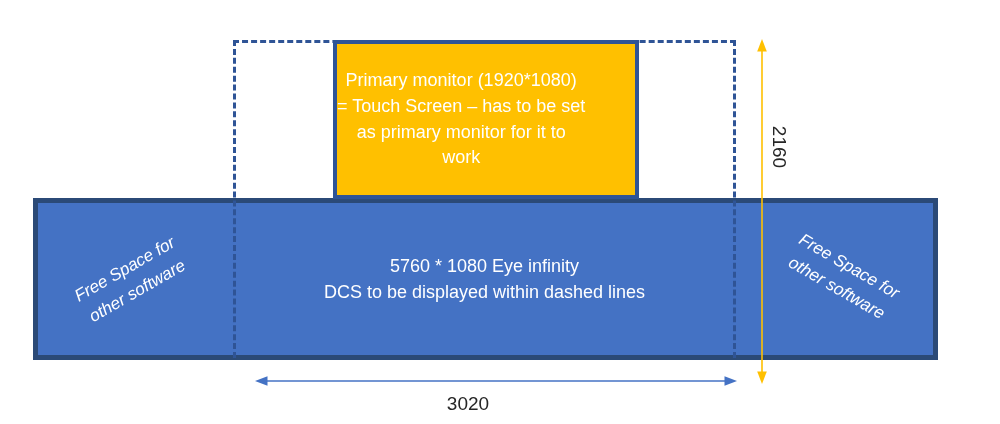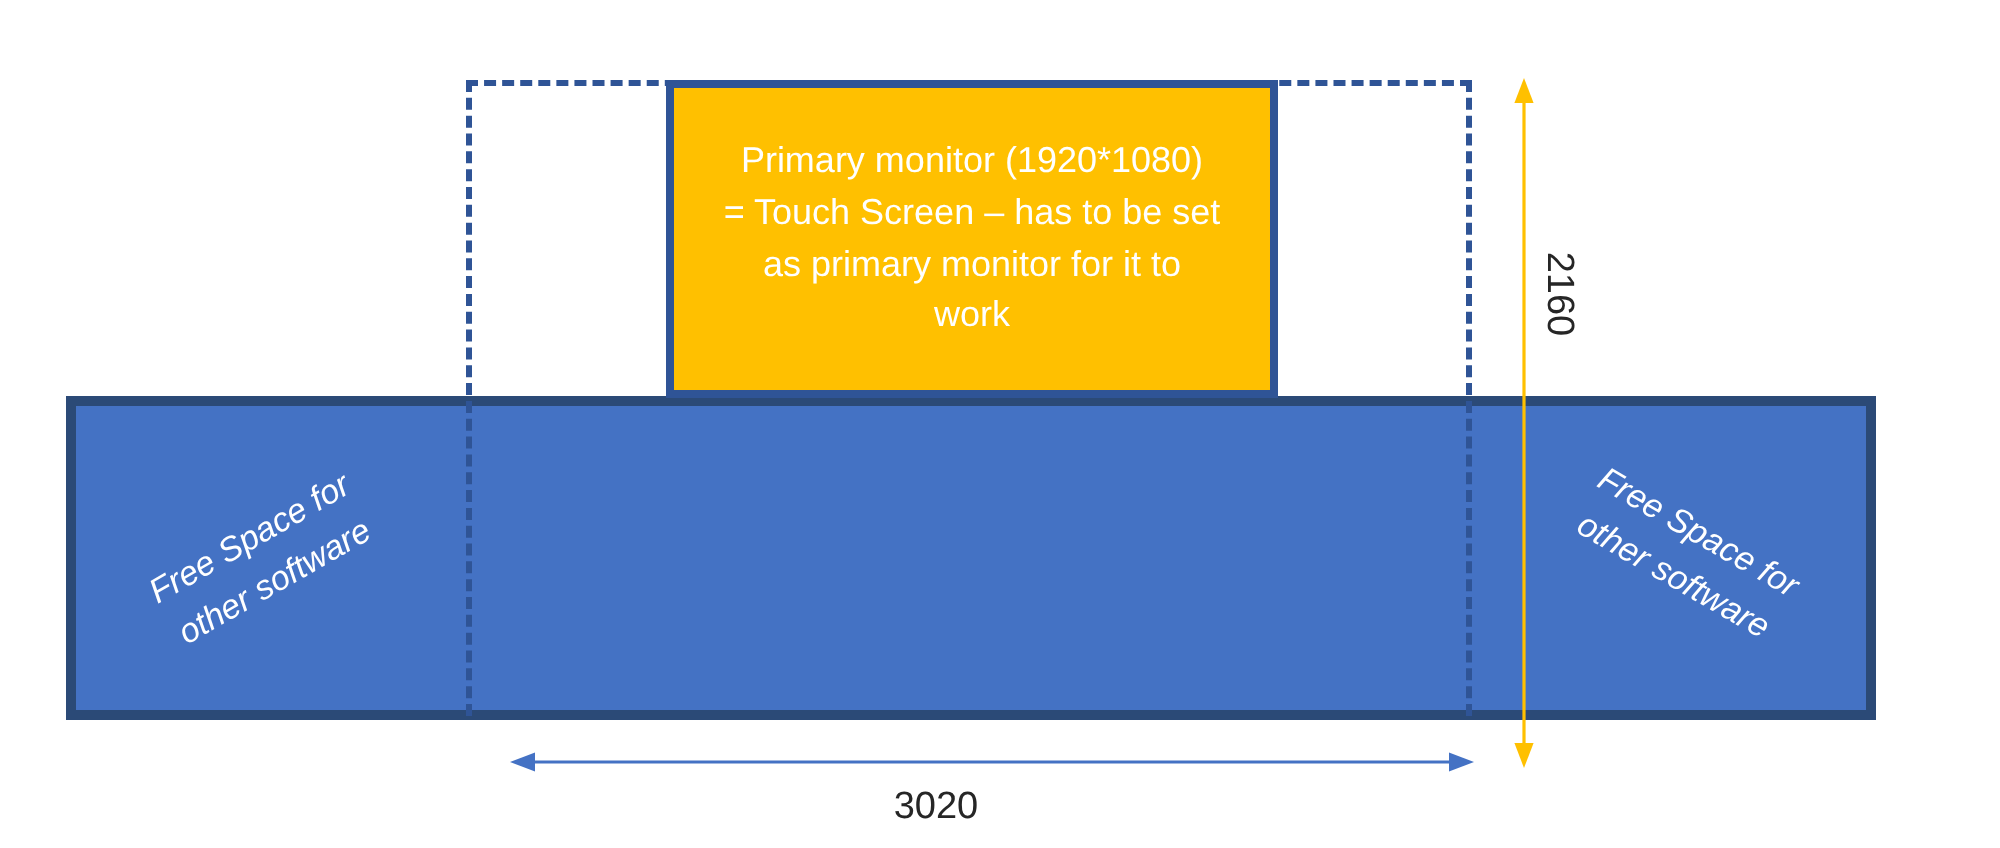--- a/index.html
+++ b/index.html
@@ -34,21 +34,21 @@
     border:3px dashed var(--dash_blue);
     border-bottom:none;
     z-index:2;
   }
   .orange-box{
     position:absolute;
     left:333px;top:40px;width:306px;height:159px;
     box-sizing:border-box;
     background:var(--orange);
     border:4px solid var(--dash_blue);
-    display:flex;align-items:center;justify-content:center;
+    display:flex;align-items:center;
     z-index:3;
   }
   .orange-box .label{
     color:#ffffff;
     font-size:18px;line-height:1.42;
     text-align:center;
     white-space:pre-line;
   }
   .center-text{
     position:absolute;
@@ -101,20 +101,22 @@
 
   <div class="dashed-rect"></div>
 
   <div class="orange-box">
     <div class="label">Primary monitor (1920*1080)
 = Touch Screen – has to be set
 as primary monitor for it to
 work</div>
   </div>
 
+  <div class="center-text">5760 * 1080 Eye infinity
+DCS to be displayed within dashed lines</div>
 
   <div class="free-text left">Free Space for
 other software</div>
 
   <div class="free-text right">Free Space for
 other software</div>
 
   <div class="dim-label height">2160</div>
 
   <div class="dim-label width">3020</div>

